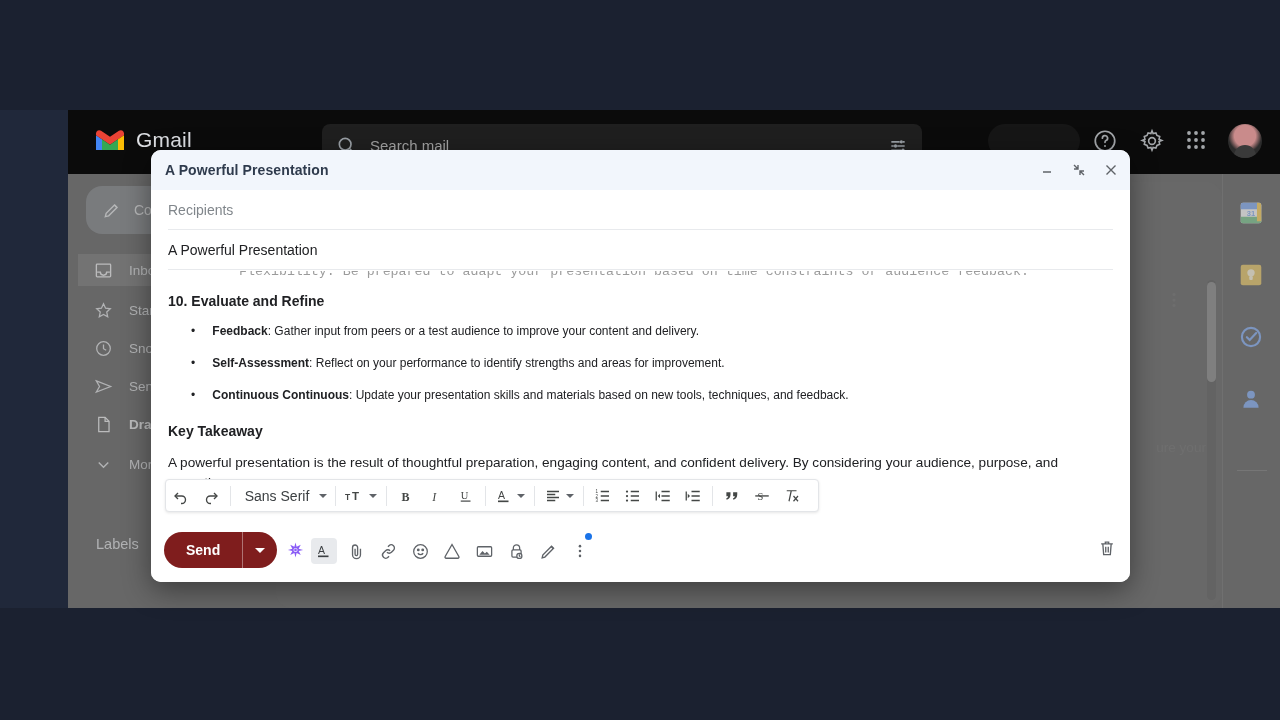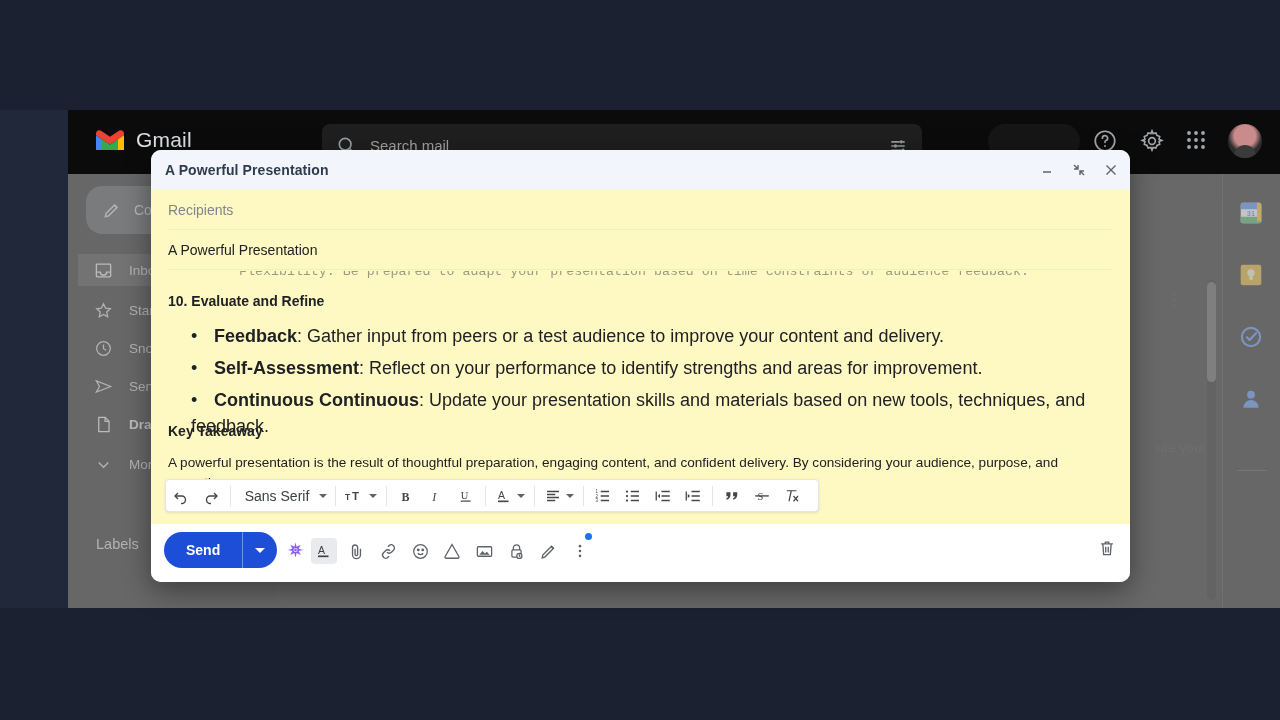--- a/index.html
+++ b/index.html
@@ -77,60 +77,60 @@
   .addon-rail { position:absolute; right:0; top:64px; width:58px; bottom:0; border-left:1px solid #222; }
   .addon { position:absolute; left:15px; width:28px; height:28px; cursor:pointer; }
   .addon-div { position:absolute; left:14px; top:296px; width:30px; height:1px; background:#333; }
 
   
   .overlay { position:absolute; left:68px; top:64px; right:0; bottom:0;
              background:rgba(160,160,160,0.62); pointer-events:none; }
 
   
   .compose { position:absolute; left:151px; top:150px; width:979px; height:432px;
-             background:#fef9c3; border-radius:10px; box-shadow:0 8px 28px rgba(0,0,0,.42); overflow:hidden; }
+             background:#ffffff; border-radius:10px; box-shadow:0 8px 28px rgba(0,0,0,.42); overflow:hidden; }
   .cp-head { position:absolute; left:0; top:0; right:0; height:40px; background:#f2f6fc;
              display:flex; align-items:center; padding:0 14px; cursor:move; }
   .cp-title { font-size:14px; color:#2f3b4d; font-weight:700; letter-spacing:.1px; }
   .cp-ctrls { position:absolute; right:10px; top:0; height:40px; display:flex; align-items:center; gap:14px; }
   .cp-ctrl { width:18px; height:18px; cursor:pointer; display:flex; align-items:center; justify-content:center; }
 
   .cp-field { position:absolute; left:17px; right:17px; height:40px; display:flex; align-items:center;
               border-bottom:1px solid #e8eaed; cursor:text; }
   .cp-recip { top:40px; }
   .cp-subj { top:80px; }
   .cp-ph { color:#80868b; font-size:14px; }
   .cp-subjtext { color:#202124; font-size:14px; }
 
   .cp-body { position:absolute; left:0; top:121px; right:0; height:347px; overflow:hidden; padding:0 17px; }
   .cp-clip { position:absolute; left:17px; top:0; right:30px; height:14px; overflow:hidden; }
   .cp-clip-inner { position:relative; top:-7px; color:#4a4a4a; font-size:13.3px; opacity:.55; text-align:center;font-family:Liberation Mono, monospace; }
   .b-h { font-size:14px; font-weight:700; color:#202124; }
-  .b-li { font-size:18px; color:#202124; line-height:1.45; }
+  .b-li { font-size:12px; color:#202124; line-height:1.45; }
   .b-li b { font-weight:700; }
   .b-p { font-size:13.6px; color:#202124; line-height:1.5; }
   .cp-bscroll-track { position:absolute; right:6px; top:0; width:8px; height:347px; }
   .cp-bscroll { position:absolute; right:6px; top:280px; width:8px; height:40px;
                 background:#dadce0; border-radius:4px; cursor:pointer; }
 
   
   .fmt-bar { position:absolute; left:165px; top:479px; width:654px; height:33px; background:#fff;
              border:1px solid #e3e5e8; border-radius:4px; display:flex; align-items:center;
              box-shadow:0 1px 3px rgba(0,0,0,.10); z-index:6; }
   .fmt-btn { height:28px; min-width:26px; display:flex; align-items:center; justify-content:center;
              margin:0 2px; border-radius:3px; cursor:pointer; color:#444746; }
   .fmt-sep { width:1px; height:20px; background:#e3e5e8; margin:0 4px; }
   .fmt-font { font-size:14px; color:#3c4043; padding:0 6px; }
   .caret { width:0;height:0;border-left:4px solid transparent;border-right:4px solid transparent;
            border-top:4px solid #5f6368; margin-left:4px; }
 
   
   .cp-foot { position:absolute; left:0; bottom:0; right:0; height:58px; background:#fff; }
   .send-btn { position:absolute; left:164px; top:532px; height:36px; display:flex; align-items:stretch;
-              background:#1d4ed8; border-radius:18px; overflow:hidden; z-index:7; cursor:pointer; }
+              background:#7f1d1d; border-radius:18px; overflow:hidden; z-index:7; cursor:pointer; }
   .send-main { display:flex; align-items:center; padding:0 22px; color:#fff; font-size:14px; font-weight:700; }
   .send-div { width:1px; background:rgba(255,255,255,.38); }
   .send-arrow { display:flex; align-items:center; justify-content:center; width:34px; cursor:pointer; }
 
   .foot-icon { position:absolute; top:538px; width:26px; height:26px; cursor:pointer;
                display:flex; align-items:center; justify-content:center; color:#5f6368; z-index:7; }
   .foot-icon.sel { background:#e8eaed; border-radius:4px; }
   .blue-dot { position:absolute; width:7px; height:7px; border-radius:50%; background:#1a73e8; top:533px; left:585px; z-index:8; }
   .trash { position:absolute; right:22px; top:538px; width:26px; height:26px; cursor:pointer; color:#5f6368; z-index:7; }
 

